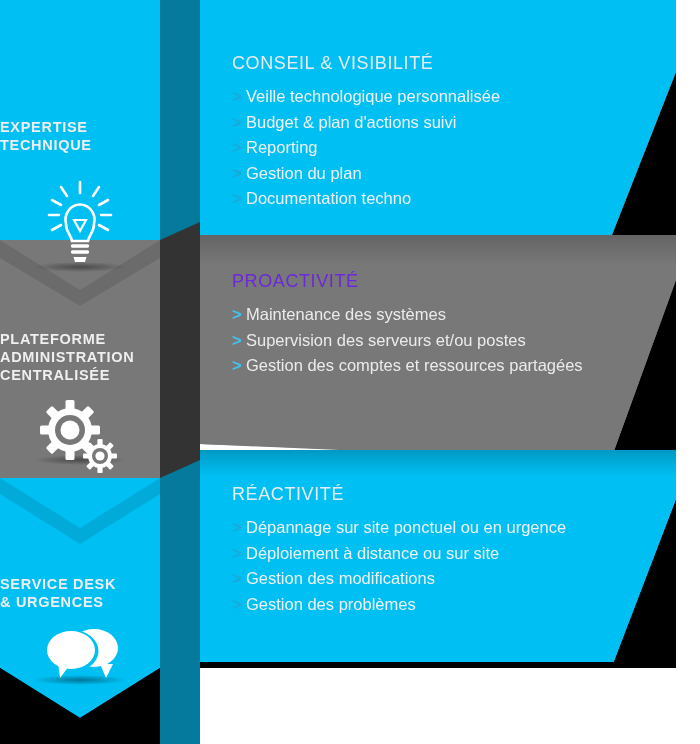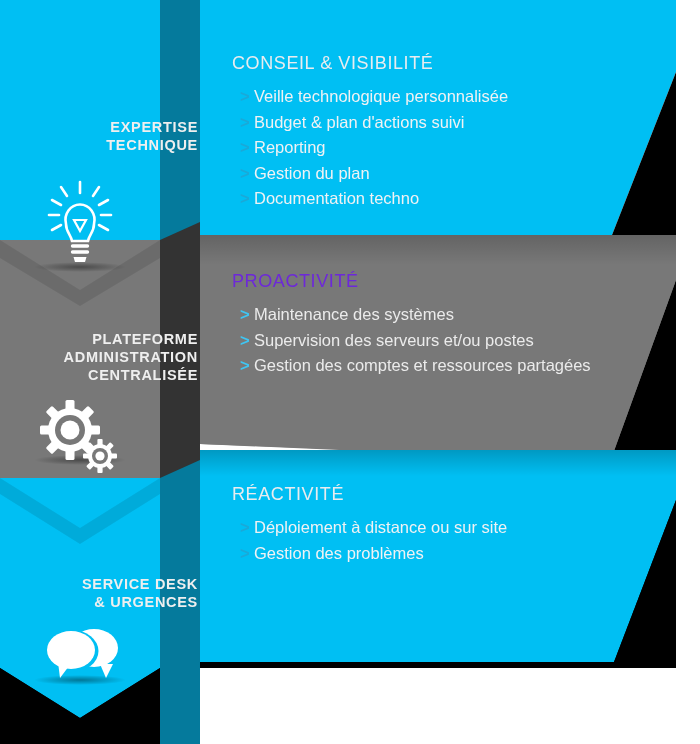--- a/index.html
+++ b/index.html
@@ -12,41 +12,40 @@
     overflow:hidden;
   }
 
   
   #art{position:absolute;left:0;top:0;width:700px;height:744px;}
 
   
   .side-block{
     position:absolute;
     left:0;width:160px;
-    text-align:right;
+    text-align:left;
     pointer-events:none;
-    padding-left:38px;
   }
   .side-label{
     color:#efefef;
     font-weight:bold;
     font-size:14.5px;
     letter-spacing:.7px;
     line-height:18px;
     text-transform:uppercase;
     white-space:pre-line;
   }
 
   
   .panel{position:absolute;}
   .panel-title{
     font-size:18px;font-weight:normal;letter-spacing:.6px;
     color:#e9ecef;margin:0 0 12px 0;
   }
-  .panel-list{list-style:none;margin:8px;padding:0;}
+  .panel-list{list-style:none;margin:0;padding:0;}
   .panel-list li{
     font-size:16.5px;line-height:20.5px;
     color:#f0f2f4;
     margin:0 0 5px 0;
     white-space:nowrap;
   }
   .mk{display:inline-block;width:14px;font-weight:bold;}
   .panel-blue .mk{color:#1aa9d8;}
   .panel-grey .mk{color:#3fc5f2;}
   .panel-grey .panel-title{color:#6d28d9;}
@@ -223,18 +222,20 @@
     <ul class="panel-list">
       <li><span class="mk">&gt;</span><span>Maintenance des systèmes</span></li>
       <li><span class="mk">&gt;</span><span>Supervision des serveurs et/ou postes</span></li>
       <li><span class="mk">&gt;</span><span>Gestion des comptes et ressources partagées</span></li>
     </ul>
   </div>
 
   <div class="panel panel-blue" style="left:232px;top:484px;">
     <div class="panel-title">RÉACTIVITÉ</div>
     <ul class="panel-list">
+      <li><span class="mk">&gt;</span><span>Dépannage sur site ponctuel ou en urgence</span></li>
       <li><span class="mk">&gt;</span><span>Déploiement à distance ou sur site</span></li>
+      <li><span class="mk">&gt;</span><span>Gestion des modifications</span></li>
       <li><span class="mk">&gt;</span><span>Gestion des problèmes</span></li>
     </ul>
   </div>
 
 </div>
 
 </body></html>

